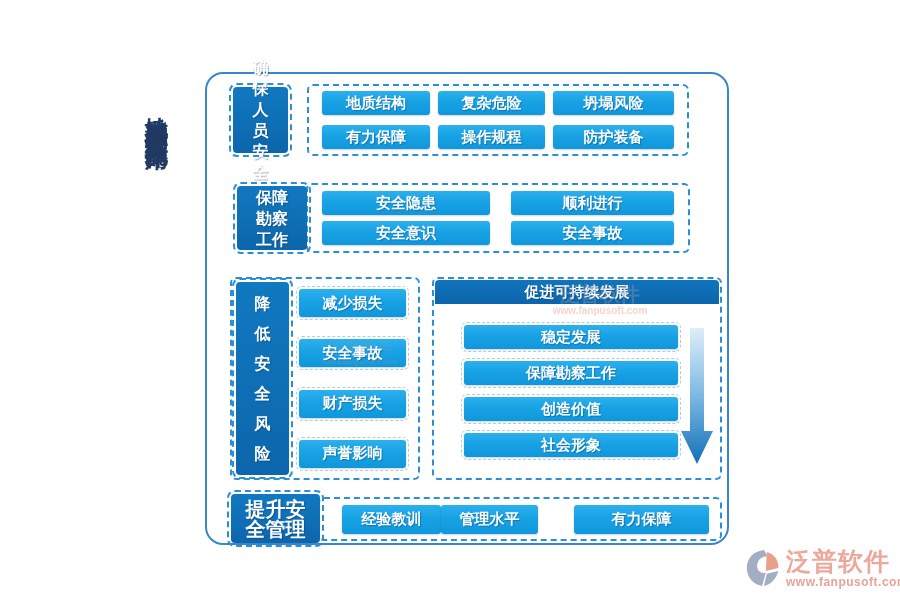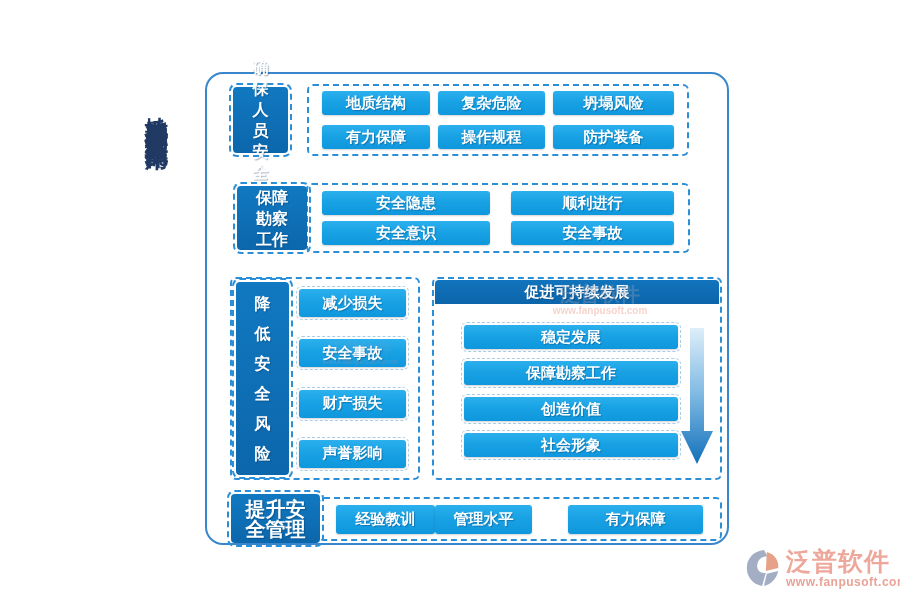--- a/index.html
+++ b/index.html
@@ -52,21 +52,21 @@
     position:absolute;left:1px;right:1px;top:1px;height:24px;
     background:linear-gradient(180deg,#1174bd,#0c65aa);
     border-radius:4px 4px 0 0;color:#fff;font-weight:bold;font-size:15px;
     display:flex;align-items:center;justify-content:center;
     text-shadow:1px 1px 1px rgba(0,40,80,.35);
   }
   #s3rcol{position:absolute;left:30px;top:46px;width:214px;display:flex;flex-direction:column;gap:12px;}
   #s3rcol .chip{height:24px;}
   .down-arrow{position:absolute;left:247px;top:49px;width:32px;height:136px;}
   
-  #s4row{position:absolute;inset:0;display:flex;align-items:center;padding-left:16px;box-sizing:border-box;}
+  #s4row{position:absolute;inset:0;display:flex;align-items:center;padding-left:22px;box-sizing:border-box;}
   #s4row .chip{height:29px;}
   
   .wm{position:absolute;pointer-events:none;text-align:center;line-height:1.1;}
   .wm .wm-name{font-size:20px;font-weight:bold;color:rgba(140,158,185,.38);}
   .wm .wm-url{font-size:10px;font-weight:bold;color:rgba(232,150,135,.42);}
   
   .brand{position:absolute;left:744px;top:548px;display:flex;align-items:flex-start;}
   .brand-text{margin-left:4px;}
   .brand-name{font-size:25px;font-weight:bold;color:#eda89b;line-height:26px;letter-spacing:1px;}
   .brand-url{font-size:12px;font-weight:bold;color:#e9a396;letter-spacing:.5px;margin-top:1px;}

